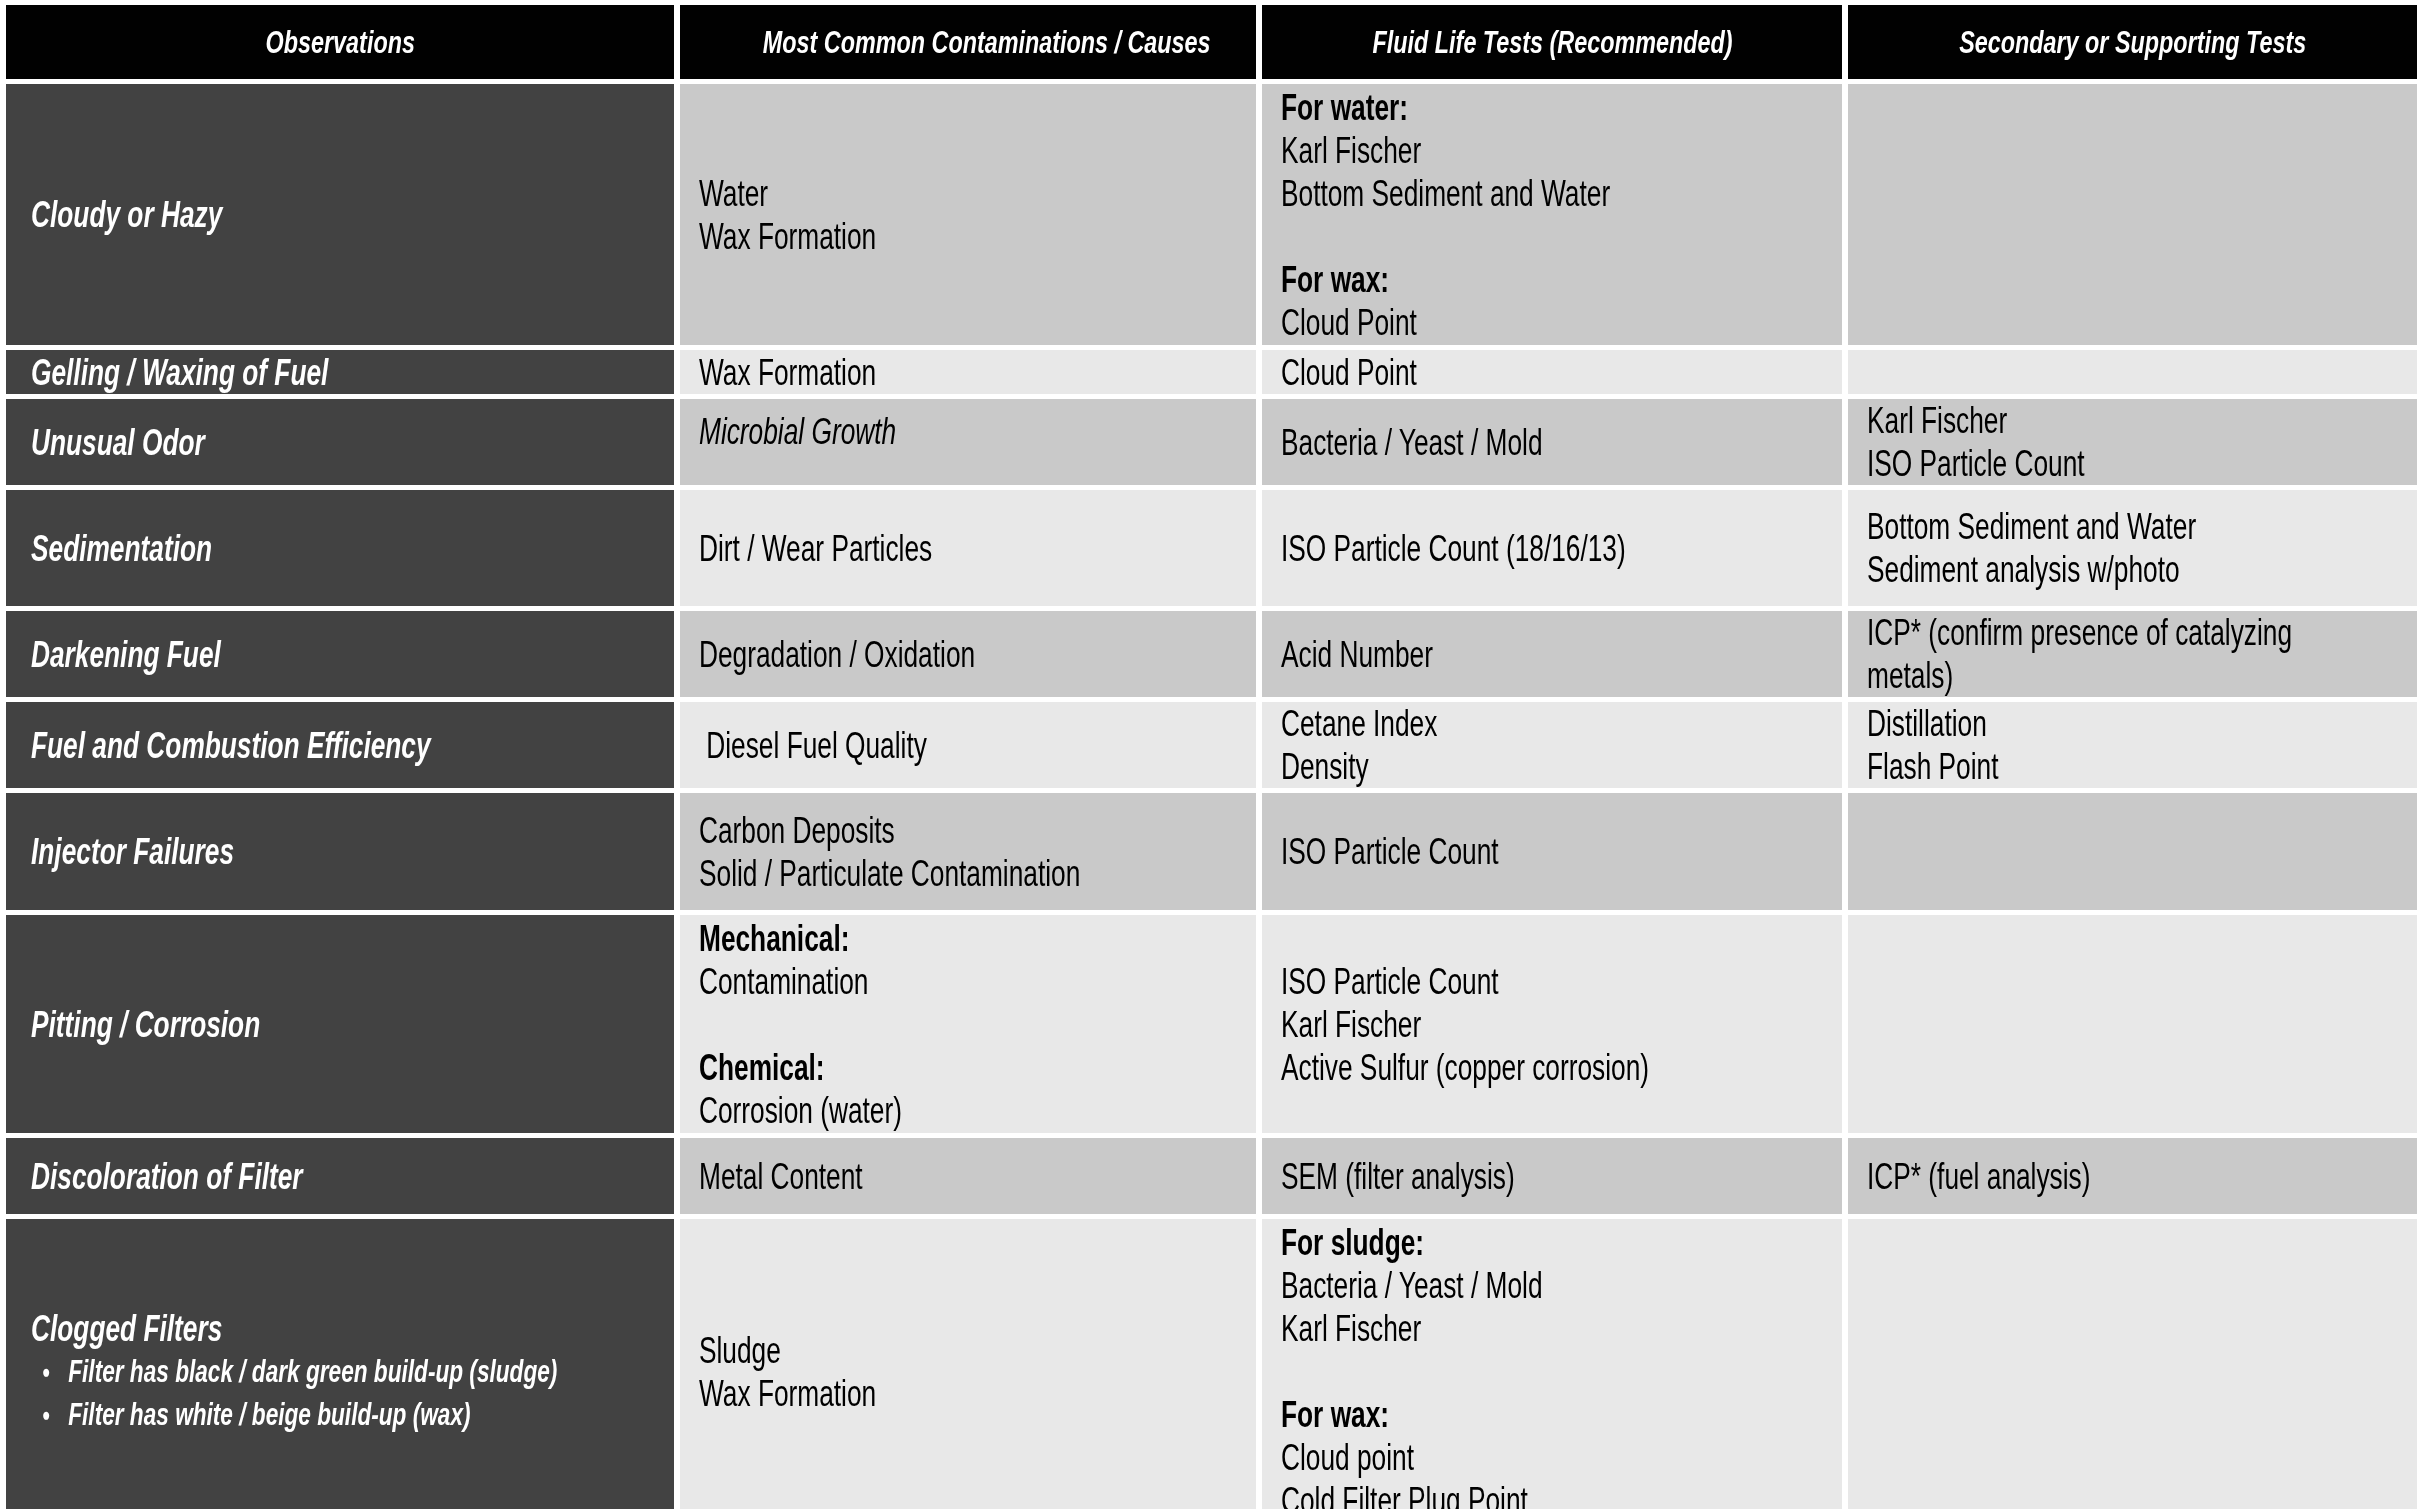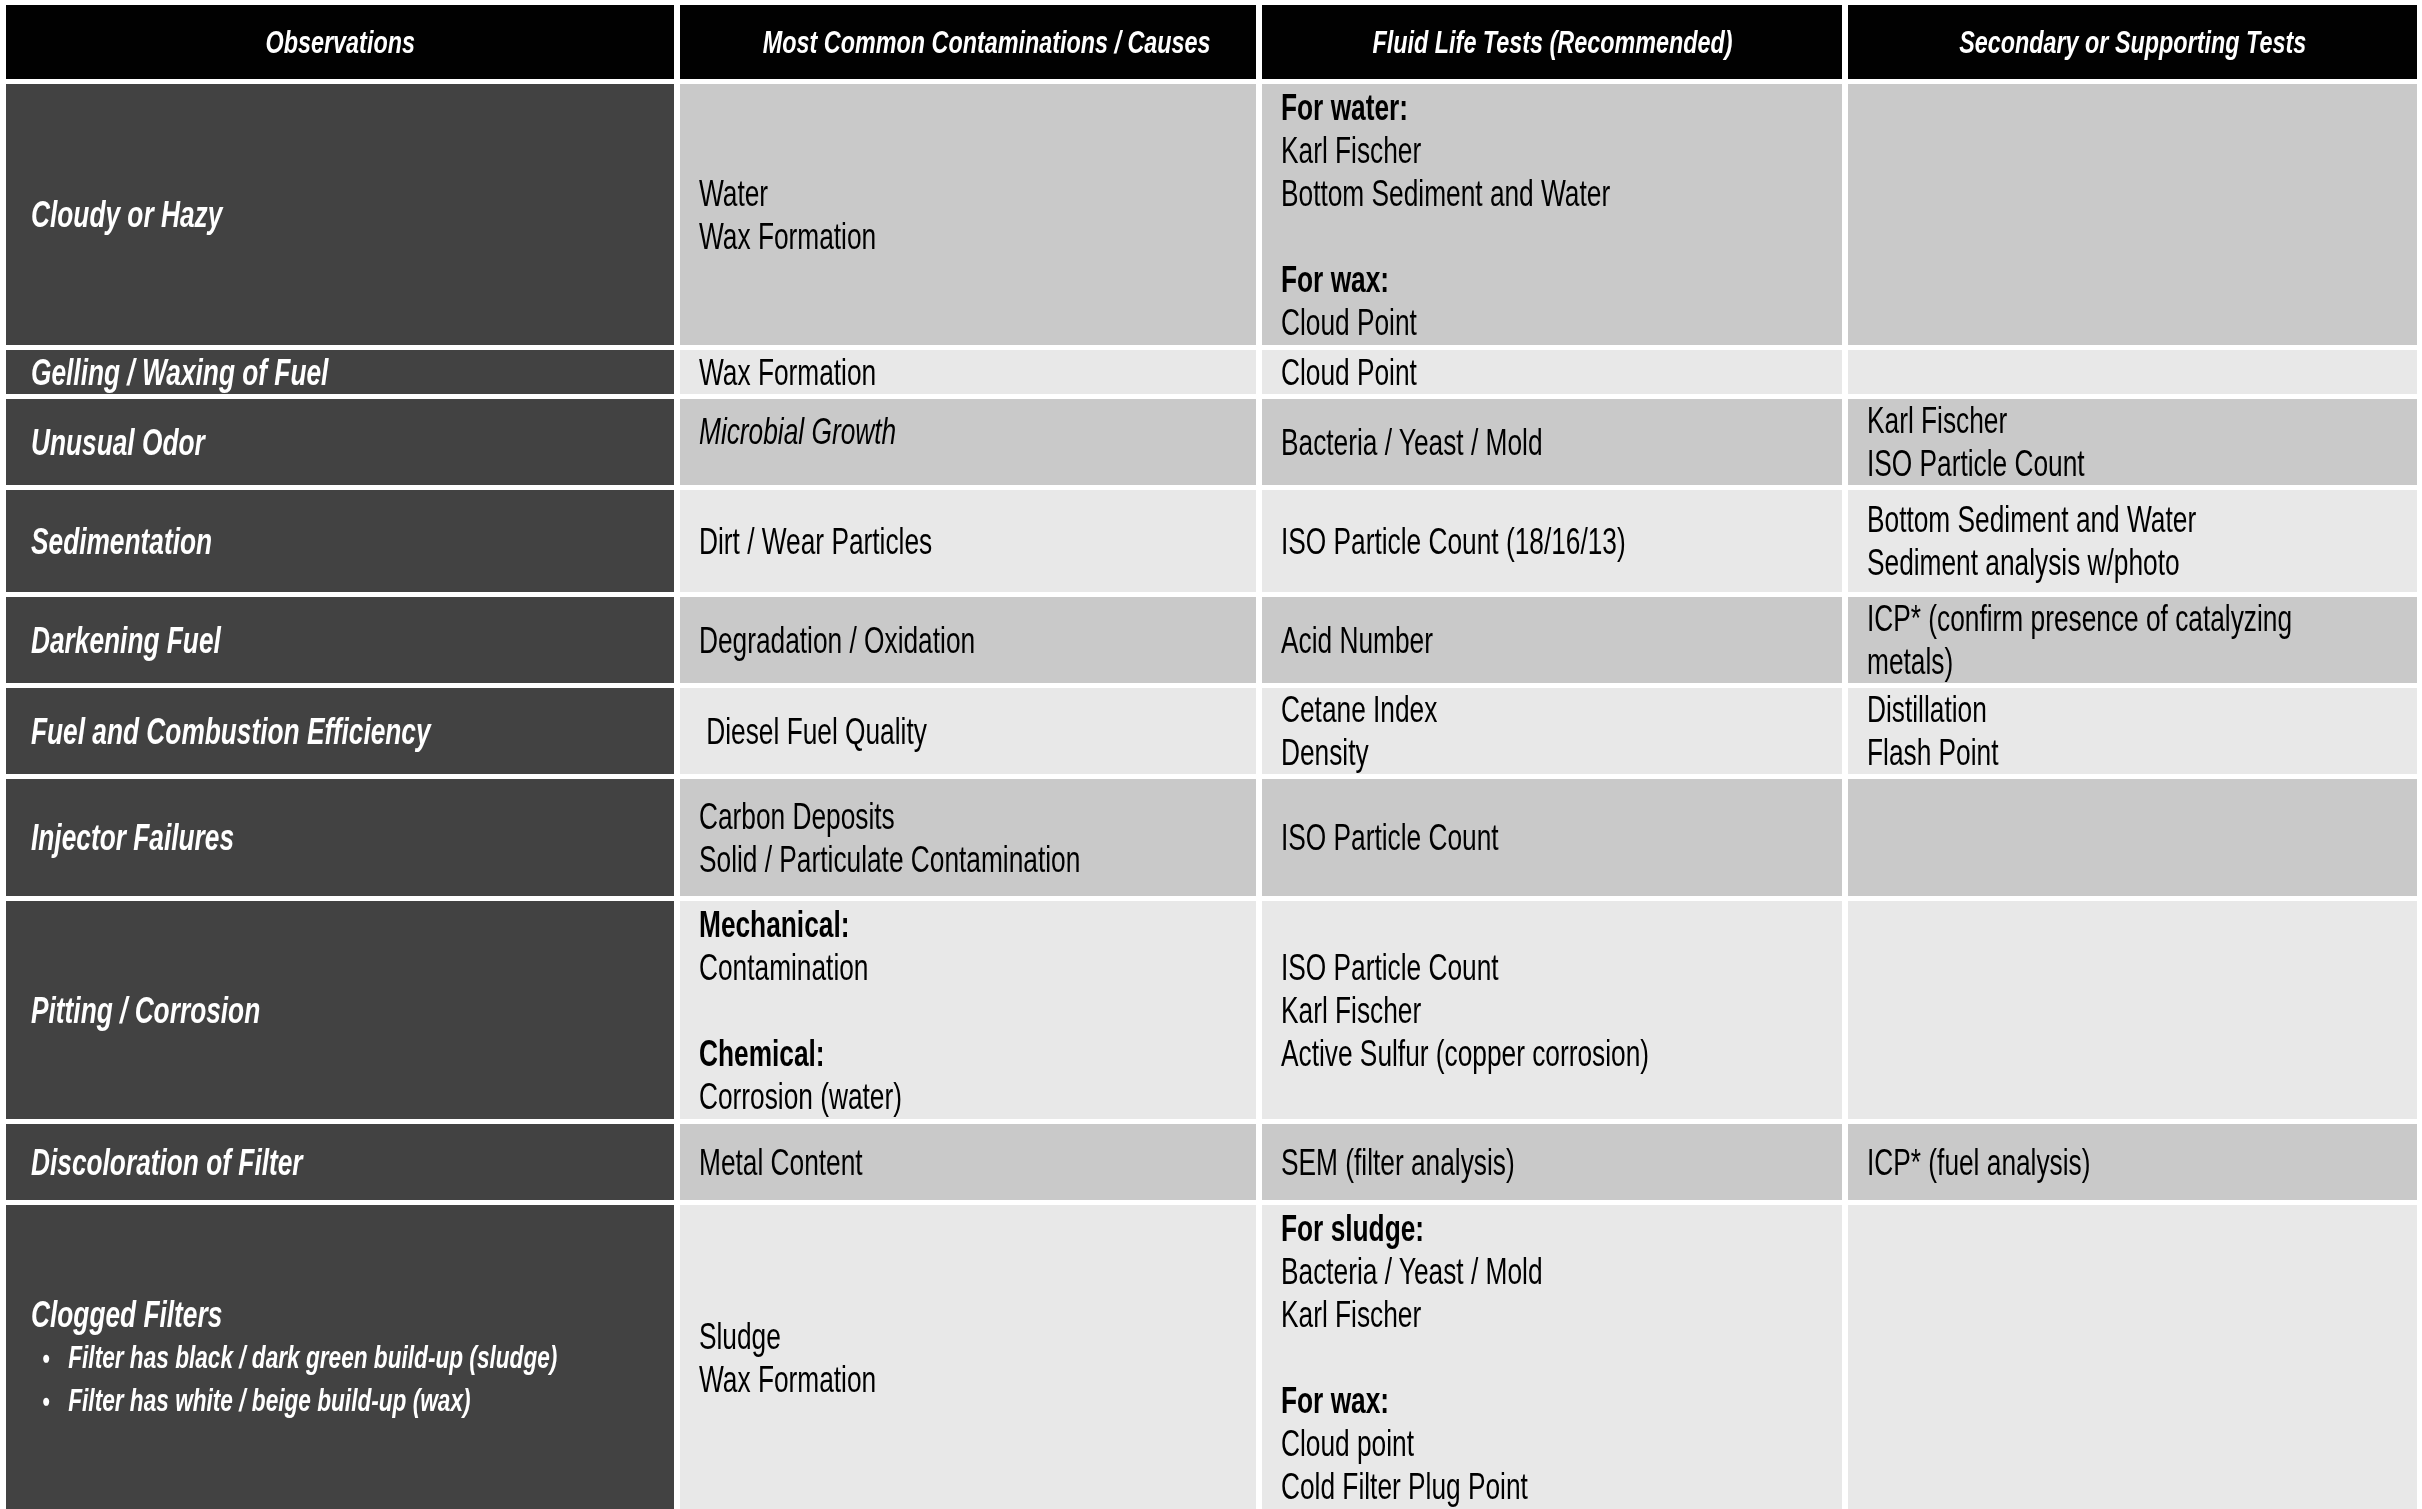--- a/index.html
+++ b/index.html
@@ -142,21 +142,21 @@
           <div class="line">Microbial Growth</div>
         </td>
         <td class="data shade-a">
           <div class="line">Bacteria / Yeast / Mold</div>
         </td>
         <td class="data shade-a">
           <div class="line">Karl Fischer</div>
           <div class="line">ISO Particle Count</div>
         </td>
       </tr>
-      <tr style="height: 102px;">
+      <tr style="height: 116px;">
         <td class="obs">
           <div class="line">Sedimentation</div>
         </td>
         <td class="data shade-b">
           <div class="line">Dirt / Wear Particles</div>
         </td>
         <td class="data shade-b">
           <div class="line">ISO Particle Count (18/16/13)</div>
         </td>
         <td class="data shade-b">

